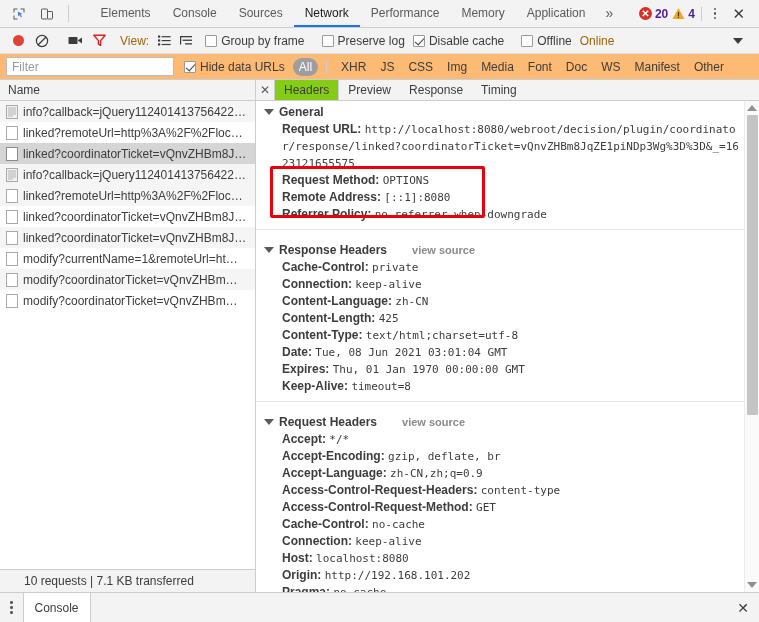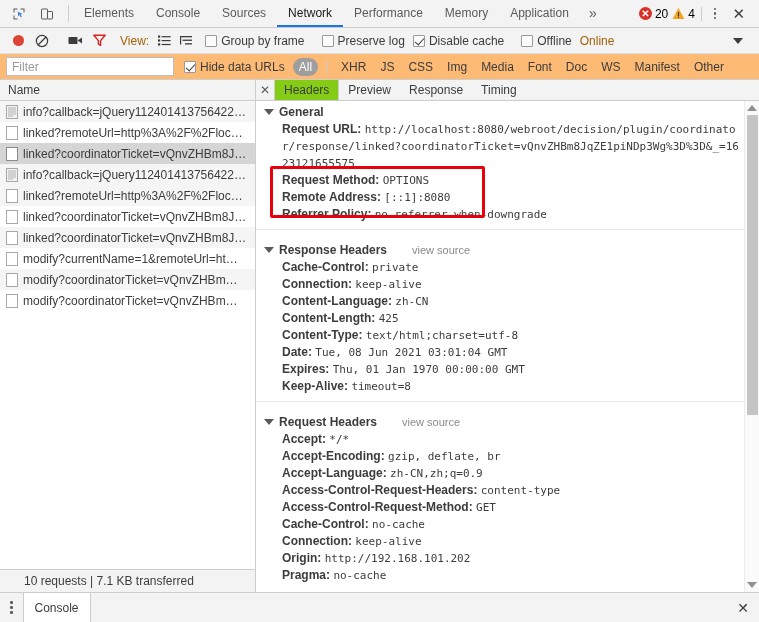--- a/index.html
+++ b/index.html
@@ -32,42 +32,42 @@
     padding: 0 6px 0 8px;
     gap: 6px;
   }
   .icon-btn {
     width: 22px; height: 22px;
     display: flex; align-items: center; justify-content: center;
     color: #5a5a5a;
     cursor: pointer;
   }
   .vsep { width: 1px; background: #cdcdcd; margin: 5px 4px; flex: none; }
-  .tabs { display: flex; align-items: stretch; flex: 1; min-width: 0; }
+  .tabs { display: flex; align-items: stretch; flex: 1; min-width: 0; justify-content: center; }
   .tab {
     padding: 0 11px;
     display: flex; align-items: center;
     font-size: 12px; color: #5a5a5a;
     cursor: pointer; white-space: nowrap;
     border-bottom: 2px solid transparent;
   }
   .tab.selected { color: #1a1a1a; border-bottom: 2px solid #1a73e8; }
   .tab.more { font-size: 14px; padding: 0 9px; color: #5a5a5a; }
   .tb-right {
     display: flex; align-items: center; gap: 4px;
     padding-right: 8px;
   }
   .count-pill { display: flex; align-items: center; gap: 3px; font-size: 12px; cursor: pointer; }
   .err-dot {
     width: 13px; height: 13px; border-radius: 50%;
     background: #d93025; color: #fff; font-size: 10px; font-weight: bold;
     display: flex; align-items: center; justify-content: center; line-height: 1;
   }
   .warn-tri { width: 13px; height: 13px; display: block; }
-  .count-num { color: #000000; font-size: 12px; }
+  .count-num { color: #4c1d95; font-size: 12px; font-weight: bold; }
   .dots-v {
     display: flex; flex-direction: column; gap: 2px; align-items: center;
     padding: 0 6px; cursor: pointer;
   }
   .dots-v i { width: 2.5px; height: 2.5px; background: #5a5a5a; border-radius: 50%; display: block; }
   .closex { font-size: 15px; color: #3c3c3c; padding: 0 6px; cursor: pointer; line-height: 1; }
 
   
   .nettoolbar {
     height: 26px; flex: none;
@@ -191,21 +191,21 @@
   .sec-title {
     display: flex; align-items: center; gap: 5px;
     font-size: 12px; font-weight: bold; color: #3c3c3c;
     cursor: pointer; margin-bottom: 2px;
   }
   .tri {
     width: 0; height: 0;
     border-left: 5px solid transparent; border-right: 5px solid transparent;
     border-top: 6px solid #5a5a5a; flex: none;
   }
-  .view-src { font-size: 11px; color: #8a8a8a; font-weight: normal; margin-left: 20px; cursor: pointer; }
+  .view-src { font-size: 11px; color: #8a8a8a; font-weight: bold; margin-left: 20px; cursor: pointer; }
   .hrow {
     font-size: 12px; line-height: 17px;
     padding-left: 18px;
     color: #3c3c3c;
     word-break: break-all;
   }
   .hk { font-weight: bold; color: #3c3c3c; }
   .hv { font-family: "DejaVu Sans Mono", monospace; font-size: 11px; color: #3c3c3c; }
   .status-dot {
     display: inline-block; width: 9px; height: 9px; border-radius: 50%;
@@ -560,20 +560,21 @@
             <span>Request Headers</span>
             <span class="view-src">view source</span>
           </div>
           <div class="hrow"><span class="hk">Accept:</span> <span class="hv">*/*</span></div>
           <div class="hrow"><span class="hk">Accept-Encoding:</span> <span class="hv">gzip, deflate, br</span></div>
           <div class="hrow"><span class="hk">Accept-Language:</span> <span class="hv">zh-CN,zh;q=0.9</span></div>
           <div class="hrow"><span class="hk">Access-Control-Request-Headers:</span> <span class="hv">content-type</span></div>
           <div class="hrow"><span class="hk">Access-Control-Request-Method:</span> <span class="hv">GET</span></div>
           <div class="hrow"><span class="hk">Cache-Control:</span> <span class="hv">no-cache</span></div>
           <div class="hrow"><span class="hk">Connection:</span> <span class="hv">keep-alive</span></div>
+          <div class="hrow"><span class="hk">Host:</span> <span class="hv">localhost:8080</span></div>
           <div class="hrow"><span class="hk">Origin:</span> <span class="hv">http://192.168.101.202</span></div>
           <div class="hrow"><span class="hk">Pragma:</span> <span class="hv">no-cache</span></div>
         </div>
 
         <div class="dscroll">
           <div class="sb-arrow-up"></div>
           <div class="sb-thumb" style="height:300px"></div>
           <div class="sb-arrow-dn"></div>
         </div>
       </div>

